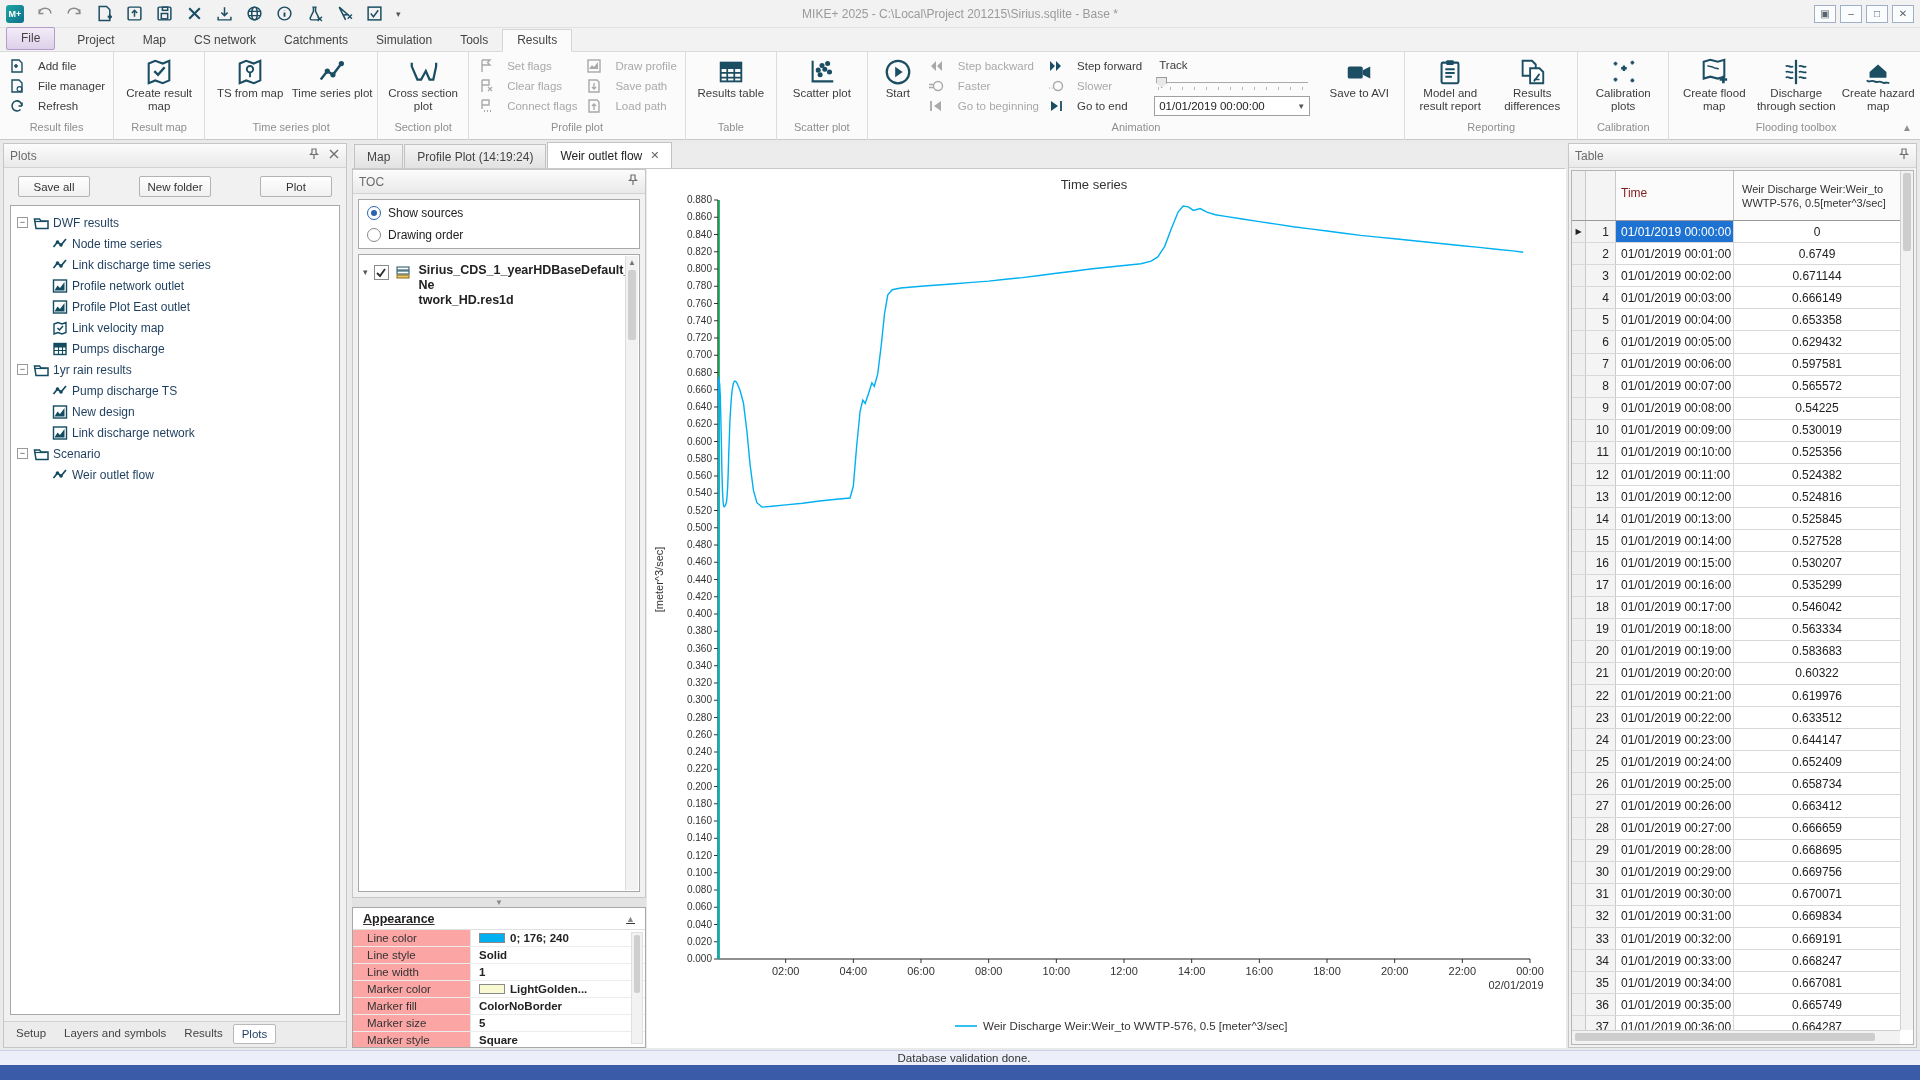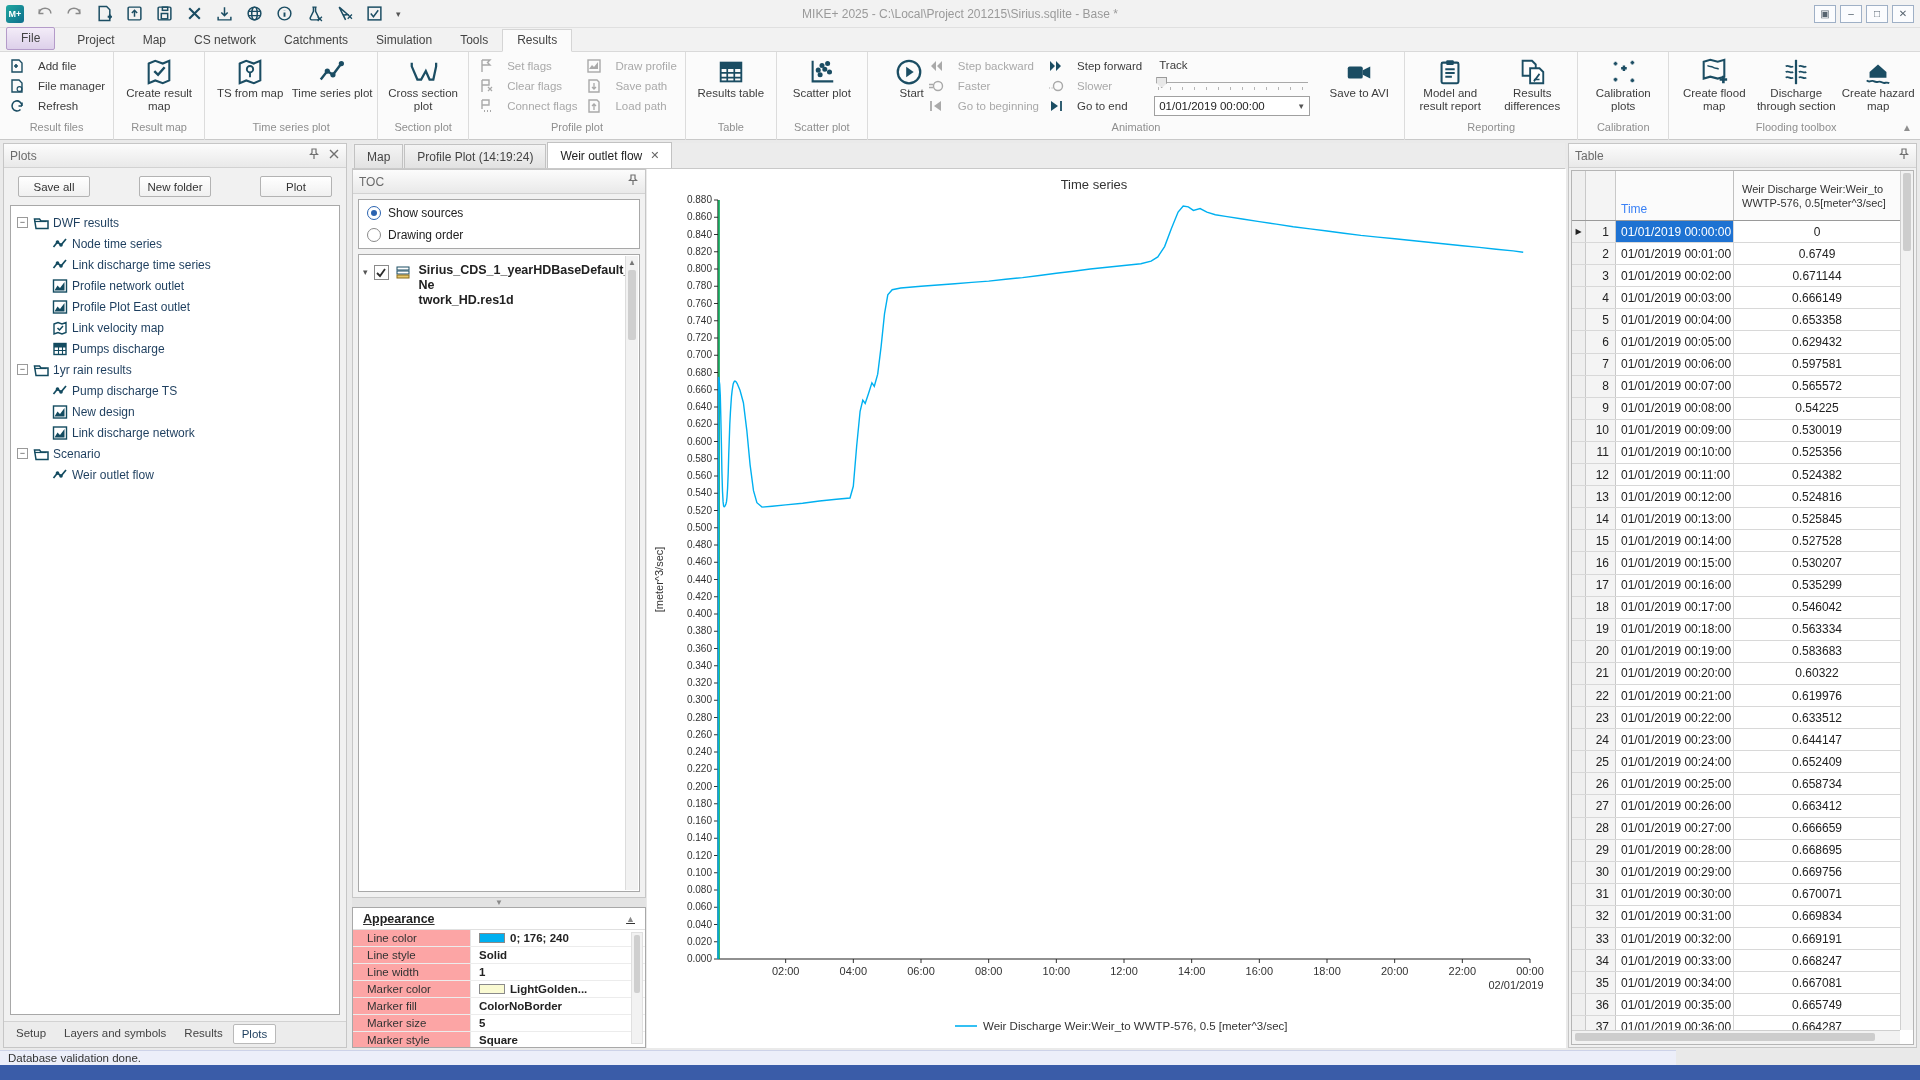--- a/index.html
+++ b/index.html
@@ -122,30 +122,30 @@
   
   #table-panel { left:1568px; top:143px; width:349px; height:905px; background:#f1f1f1; border:1px solid #c6c6c6; display:flex; flex-direction:column; }
   #tbl-wrap { position:relative; flex:1; margin:2px; background:#fff; border:1px solid #b5b5b5; overflow:hidden; }
   #tbl-grid { position:absolute; left:0; top:0; right:13px; bottom:14px; overflow:hidden; }
   .tbl-headrow { display:flex; height:50px; background:#fbfbfb; border-bottom:1px solid #9a9a9a; }
   .tbl-row { display:flex; height:22.1px; border-bottom:1px solid #d8d8d8; background:#fff; }
   .c-marker { width:14px; background:#efefef; border-right:1px solid #c9c9c9; display:flex; align-items:center; justify-content:center; font-size:8px; color:#222; flex:none; }
   .c-num { width:30px; background:#f4f4f4; border-right:1px solid #c9c9c9; display:flex; align-items:center; justify-content:flex-end; padding-right:6px; color:#222; flex:none; font-size:12px; }
   .c-time { width:118px; border-right:1px solid #d8d8d8; display:flex; align-items:center; padding-left:5px; color:#222; flex:none; font-size:12px; white-space:nowrap; }
   .c-val { flex:1; display:flex; align-items:center; justify-content:center; color:#222; font-size:12px; }
-  .tbl-headrow .c-time { align-items:flex-end; padding-bottom:4px; font-size:12px; color:#3b82f6; border-right:1px solid #c0c0c0; }
+  .tbl-headrow .c-time { align-items:flex-end; padding-bottom:20px; font-size:12px; color:#7f1d1d; border-right:1px solid #c0c0c0; }
   .tbl-headrow .c-val { font-size:11px; color:#333; line-height:1.25; padding:2px 2px 0 8px; justify-content:flex-start; align-items:center; }
   .tbl-row.selrow .c-time { background:#1e72d2; color:#fff; }
   #tbl-vscroll { position:absolute; right:0; top:0; bottom:14px; width:13px; background:#f2f2f2; border-left:1px solid #cfcfcf; }
   #tbl-vscroll .thumb { margin:2px 2px 0; height:78px; background:#cdcdcd; border-radius:2px; }
   #tbl-hscroll { position:absolute; left:0; right:13px; bottom:0; height:14px; background:#f2f2f2; border-top:1px solid #cfcfcf; }
   #tbl-hscroll .thumb { margin:2px 3px; height:8px; width:300px; background:#cdcdcd; border-radius:2px; }
 
   
-  #statusbar { left:0; top:1050px; width:1676px; height:15px; background:#eceef9; border-top:1px solid #cdd2e8; display:flex; align-items:center; padding-left:8px; font-size:11.5px; color:#333; }
+  #statusbar { left:0; top:1050px; width:1920px; height:15px; background:#eceef9; border-top:1px solid #cdd2e8; display:flex; align-items:center; padding-left:8px; font-size:11.5px; color:#333;justify-content:center; }
   #bottomstrip { left:0; top:1065px; width:1920px; height:15px; background:#3a5ca8; }
 </style>
 </head>
 <body>
 
 <div class="abs" id="titlebar">
   <div id="qat">
     <div id="app-logo">M+</div>
 
     <div class="qat-ico gray">
@@ -421,21 +421,21 @@
               <circle cx="24" cy="16" r="1.7" fill="currentColor"></circle>
             </svg>
           </span>
           <span>Scatter plot</span>
         </div>
       </div>
       <div class="rgroup-label">Scatter plot</div>
     </div>
     <div class="rgroup">
       <div class="rgroup-body">
-        <div class="btn-large" style="width: 52px; align-items: flex-end;">
+        <div class="btn-large" style="width: 52px;">
           <span class="ic">
             <svg viewBox="0 0 32 32" fill="none" stroke="currentColor" stroke-width="2">
               <circle cx="16" cy="16" r="12" stroke-width="2.4"></circle>
               <path d="M13 10.5L21 16l-8 5.5z" fill="currentColor" stroke="none"></path>
             </svg>
           </span>
           <span>Start</span>
         </div>
         <div class="smallstack">
           <div class="btn-small disabled">

